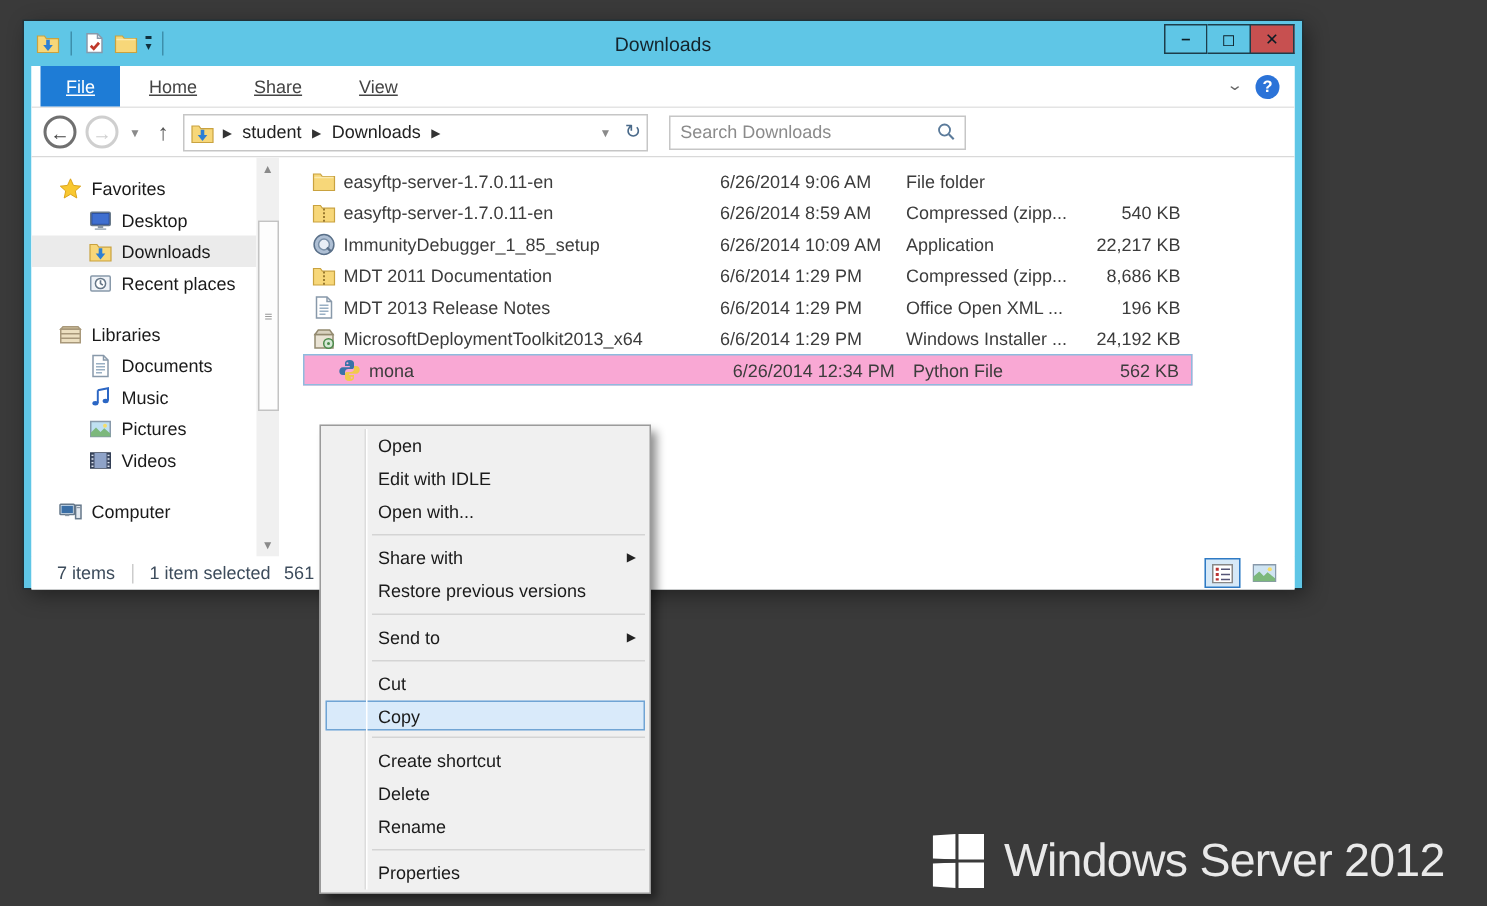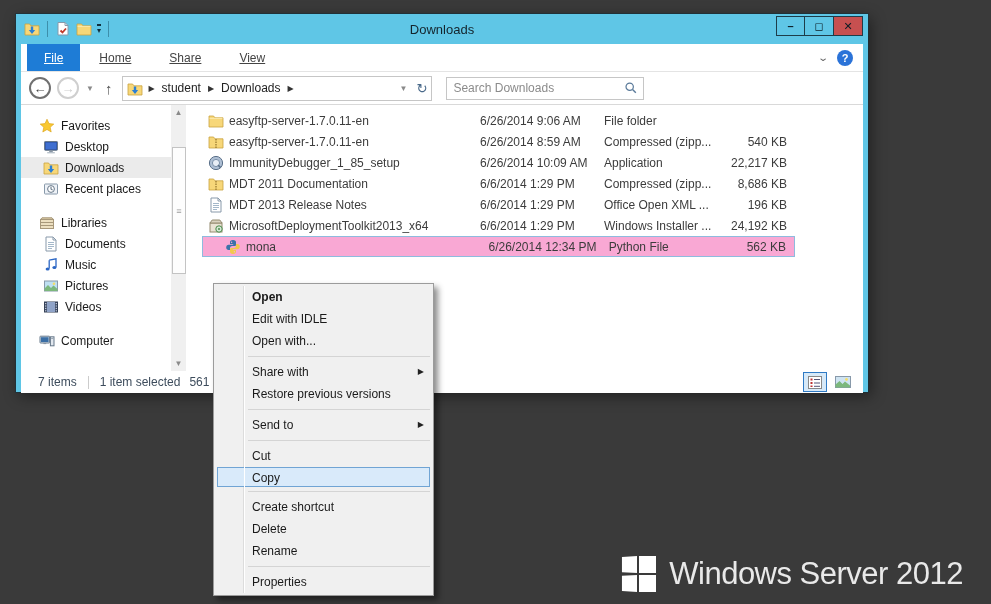--- a/index.html
+++ b/index.html
@@ -56,21 +56,21 @@
   .refresh{font-size:13px;color:#4a6a8a;}
   .searchbox{margin-left:8px;width:198px;height:23px;border:1px solid #c6c6c6;display:flex;align-items:center;box-sizing:border-box;}
   .searchbox input{flex:1;border:none;outline:none;font-size:12px;color:#444;padding:0 6px;
                    font-family:"Liberation Sans",sans-serif;background:transparent;}
   .searchbox input::placeholder{color:#8b8b8b;opacity:1;}
 
   
   .main{display:flex;height:266px;background:#fff;position:relative;}
   .sidebar{width:150px;padding-top:10px;box-sizing:border-box;flex:0 0 auto;overflow:hidden;}
   .nav-row{display:flex;align-items:center;height:21px;font-size:12px;color:#1a1a1a;gap:6px;padding-left:18px;}
-  .nav-row.child{padding-left:22px;}
+  .nav-row.child{padding-left:38px;}
   .nav-row.selected{background:#ebebeb;}
   .nav-gap{height:13px;}
   .nicon{width:16px;height:16px;flex:0 0 auto;}
   .nicon svg{width:16px;height:16px;display:block;}
 
   .vscroll{width:15px;flex:0 0 auto;background:#f0f0f0;position:relative;}
   .vs-arrow{position:absolute;left:0;width:15px;height:15px;display:flex;align-items:center;justify-content:center;
             color:#8a8a8a;font-size:8px;}
   .vs-thumb{position:absolute;left:1px;width:12px;top:42px;height:125px;background:#fdfdfd;border:1px solid #c3c3c3;
             display:flex;align-items:center;justify-content:center;color:#9a9a9a;font-size:9px;letter-spacing:0;}
@@ -106,21 +106,21 @@
   .ctxmenu{
     position:absolute;left:213px;top:283px;width:221px;
     background:#f0f0f0;border:1px solid #9b9b9b;box-sizing:border-box;
     box-shadow:4px 4px 6px rgba(0,0,0,.45);
     padding:2px 0;z-index:10;
   }
   .ctxmenu::before{content:"";position:absolute;left:29px;top:2px;bottom:2px;width:1px;background:#dcdcdc;}
   .ctxmenu::after{content:"";position:absolute;left:30px;top:2px;bottom:2px;width:1px;background:#fff;}
   .mitem{position:relative;height:22px;line-height:22px;font-size:12px;color:#1a1a1a;
          padding-left:38px;padding-right:24px;white-space:nowrap;}
-  .mitem.bold{font-weight:bold;}
+  .mitem.bold{font-weight:normal;}
   .mitem .sub{position:absolute;right:9px;top:0;font-size:8px;color:#222;}
   .mitem.hl{margin:0 3px;padding-left:34px;border:1px solid #70a4d4;background:#d9eafa;
             height:20px;line-height:20px;box-sizing:border-box;}
   .msep{height:9px;position:relative;}
   .msep::before{content:"";position:absolute;left:34px;right:3px;top:4px;height:1px;background:#d4d4d4;}
 
   
   .branding{position:absolute;right:28px;bottom:12px;display:flex;align-items:center;gap:13px;}
   .winlogo{display:grid;grid-template-columns:17px 17px;grid-template-rows:17px 17px;gap:2px;}
   .winlogo div{background:#fff;}

